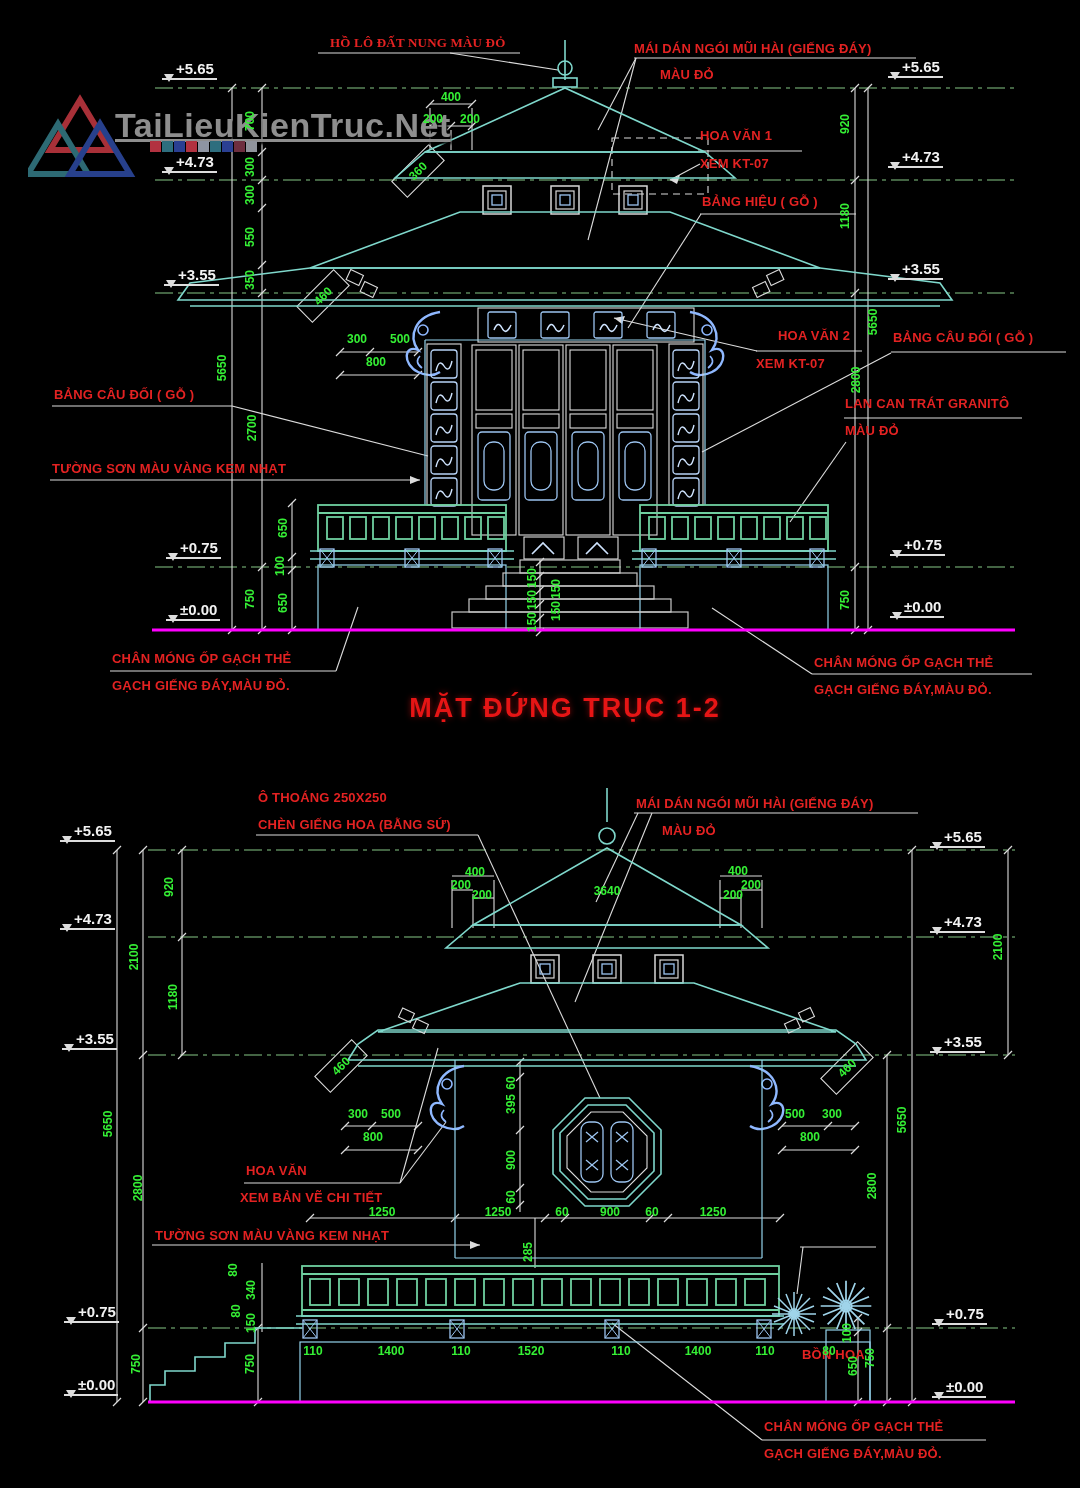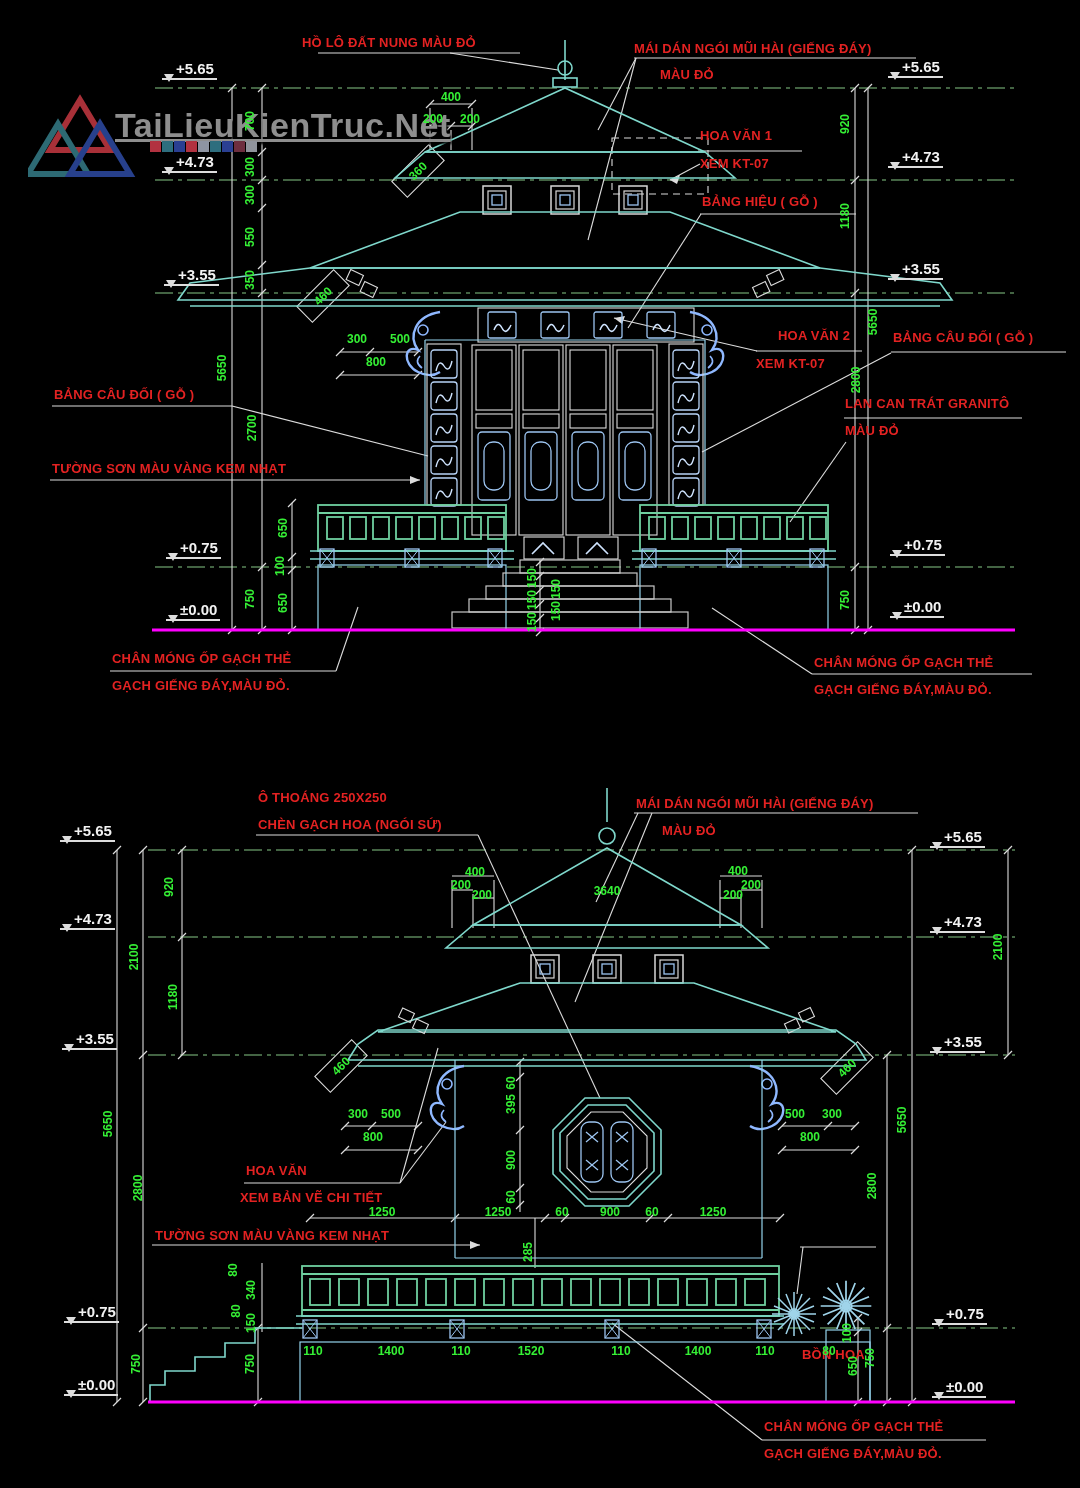--- a/index.html
+++ b/index.html
@@ -410,37 +410,38 @@
 <div class="t lvl" style="left:162px;top:153px;">+4.73</div>
 <div class="t lvl" style="left:164px;top:266px;">+3.55</div>
 <div class="t lvl" style="left:166px;top:539px;">+0.75</div>
 <div class="t lvl" style="left:166px;top:601px;">±0.00</div>
 <div class="t lvl" style="left:888px;top:58px;">+5.65</div>
 <div class="t lvl" style="left:888px;top:148px;">+4.73</div>
 <div class="t lvl" style="left:888px;top:260px;">+3.55</div>
 <div class="t lvl" style="left:890px;top:536px;">+0.75</div>
 <div class="t lvl" style="left:890px;top:598px;">±0.00</div>
 
-<div class="t rn" style="left:302px;top:35px;">HỒ LÔ ĐẤT NUNG MÀU ĐỎ</div>
+<div class="t rn" style="left:330px;top:35px;font-family:Liberation Serif, serif;">HỒ LÔ ĐẤT NUNG MÀU ĐỎ</div>
 <div class="t rn" style="left:634px;top:41px;">MÁI DÁN NGÓI MŨI HÀI (GIẾNG ĐÁY)</div>
 <div class="t rn" style="left:660px;top:67px;">MÀU ĐỎ</div>
 <div class="t rn" style="left:700px;top:128px;">HOA VĂN 1</div>
 <div class="t rn" style="left:700px;top:156px;">XEM KT-07</div>
 <div class="t rn" style="left:702px;top:194px;">BẢNG HIỆU ( GỖ )</div>
 <div class="t rn" style="left:758px;top:328px;padding-left:20px;">HOA VĂN 2</div>
 <div class="t rn" style="left:756px;top:356px;">XEM KT-07</div>
 <div class="t rn" style="left:54px;top:387px;">BẢNG CÂU ĐỐI ( GỖ )</div>
 <div class="t rn" style="left:52px;top:461px;">TƯỜNG SƠN MÀU VÀNG KEM NHẠT</div>
 <div class="t rn" style="left:893px;top:330px;">BẢNG CÂU ĐỐI ( GỖ )</div>
 <div class="t rn" style="left:845px;top:396px;">LAN CAN TRÁT GRANITÔ</div>
 <div class="t rn" style="left:845px;top:423px;">MÀU ĐỎ</div>
 <div class="t rn" style="left:112px;top:651px;">CHÂN MÓNG ỐP GẠCH THẺ</div>
 <div class="t rn" style="left:112px;top:678px;">GẠCH GIẾNG ĐÁY,MÀU ĐỎ.</div>
 <div class="t rn" style="left:814px;top:655px;">CHÂN MÓNG ỐP GẠCH THẺ</div>
 <div class="t rn" style="left:814px;top:682px;">GẠCH GIẾNG ĐÁY,MÀU ĐỎ.</div>
+<div class="t ttl" style="left:565px;top:693px;">MẶT ĐỨNG TRỤC 1-2</div>
 
 <div class="t gd" style="left:451px;top:97px;">400</div>
 <div class="t gd" style="left:433px;top:119px;">200</div>
 <div class="t gd" style="left:470px;top:119px;">200</div>
 <div class="t g45" style="left:418px;top:171px;">360</div>
 <div class="t g45" style="left:323px;top:296px;">460</div>
 <div class="t gd" style="left:357px;top:339px;">300</div>
 <div class="t gd" style="left:400px;top:339px;">500</div>
 <div class="t gd" style="left:376px;top:362px;">800</div>
 <div class="t gv" style="left:250px;top:121px;">700</div>
@@ -470,21 +471,21 @@
 <div class="t lvl" style="left:62px;top:1030px;">+3.55</div>
 <div class="t lvl" style="left:64px;top:1303px;">+0.75</div>
 <div class="t lvl" style="left:64px;top:1376px;">±0.00</div>
 <div class="t lvl" style="left:930px;top:828px;">+5.65</div>
 <div class="t lvl" style="left:930px;top:913px;">+4.73</div>
 <div class="t lvl" style="left:930px;top:1033px;">+3.55</div>
 <div class="t lvl" style="left:932px;top:1305px;">+0.75</div>
 <div class="t lvl" style="left:932px;top:1378px;">±0.00</div>
 
 <div class="t rn" style="left:258px;top:790px;">Ô THOÁNG 250X250</div>
-<div class="t rn" style="left:258px;top:817px;">CHÈN GẠCH HOA (NGÓI SỨ)</div>
+<div class="t rn" style="left:258px;top:817px;">CHÈN GIẾNG HOA (BẰNG SỨ)</div>
 <div class="t rn" style="left:636px;top:796px;">MÁI DÁN NGÓI MŨI HÀI (GIẾNG ĐÁY)</div>
 <div class="t rn" style="left:662px;top:823px;">MÀU ĐỎ</div>
 <div class="t rn" style="left:246px;top:1163px;">HOA VĂN</div>
 <div class="t rn" style="left:240px;top:1190px;">XEM BẢN VẼ CHI TIẾT</div>
 <div class="t rn" style="left:155px;top:1228px;">TƯỜNG SƠN MÀU VÀNG KEM NHẠT</div>
 <div class="t rn" style="left:802px;top:1300px;margin-top:47px;">BỒN HOA</div>
 <div class="t rn" style="left:764px;top:1419px;">CHÂN MÓNG ỐP GẠCH THẺ</div>
 <div class="t rn" style="left:764px;top:1446px;">GẠCH GIẾNG ĐÁY,MÀU ĐỎ.</div>
 
 <div class="t gd" style="left:475px;top:872px;">400</div>

